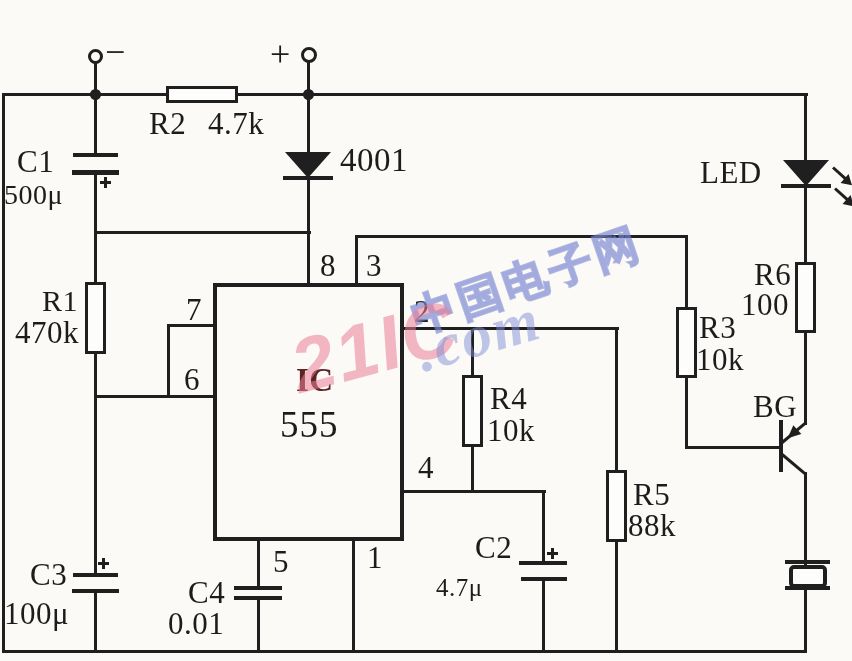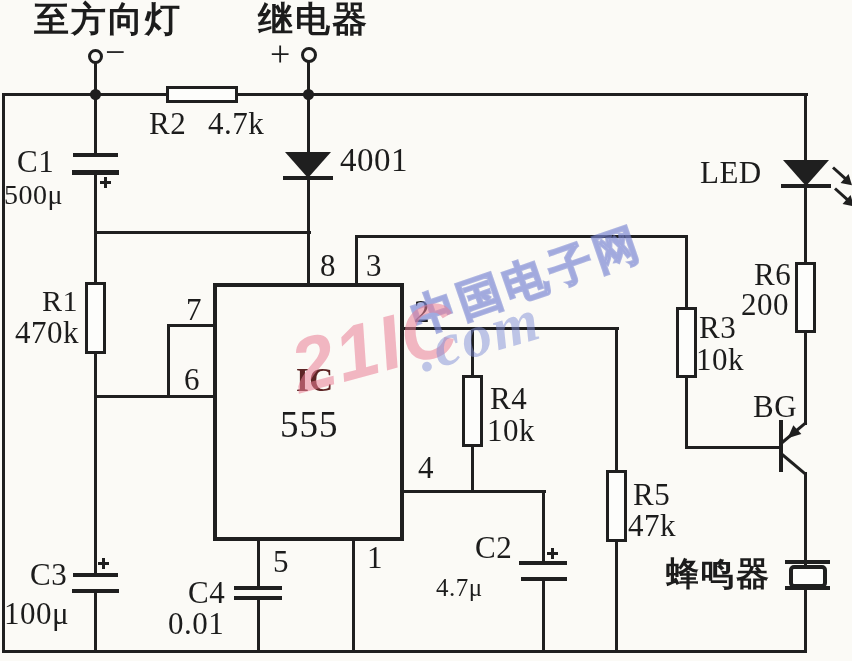--- a/index.html
+++ b/index.html
@@ -147,23 +147,21 @@
 
   <div class="w" style="left:779px;top:420px;width:4px;height:52px"></div>
   <div class="diag" style="left:781px;top:442px;width:33px;transform:rotate(-40deg)"></div>
   <div class="diag" style="left:781px;top:452px;width:32px;transform:rotate(40deg)"></div>
   <div class="tr-arrow" style="left:786px;top:428px"></div>
 
   <div class="plate" style="left:785px;top:560px;width:45px;height:4px"></div>
   <div class="res" style="left:789px;top:565px;width:38px;height:23px;border-width:4px;border-radius:5px"></div>
   <div class="plate" style="left:785px;top:586px;width:45px;height:4px"></div>
 
-  <div class="lbl cjk" style="left:34px;top:2px;font-size:35px">至方向灯</div>
   <div class="lbl" style="left:105px;top:34px;font-size:36px">−</div>
-  <div class="lbl cjk" style="left:258px;top:2px;font-size:35px">继电器</div>
   <div class="lbl" style="left:270px;top:36px;font-size:36px">+</div>
 
   <div class="lbl" style="left:149px;top:108px;font-size:31px">R2</div>
   <div class="lbl" style="left:208px;top:108px;font-size:31px">4.7k</div>
   <div class="lbl" style="left:340px;top:144px;font-size:33px">4001</div>
 
   <div class="lbl" style="left:17px;top:146px;font-size:31px">C1</div>
   <div class="lbl" style="left:4px;top:181px;font-size:28px">500μ</div>
 
   <div class="lbl" style="left:42px;top:286px;font-size:30px">R1</div>
@@ -182,30 +180,29 @@
   <div class="lbl" style="left:414px;top:296px;font-size:31px">2</div>
   <div class="lbl" style="left:418px;top:452px;font-size:31px">4</div>
   <div class="lbl" style="left:273px;top:546px;font-size:31px">5</div>
   <div class="lbl" style="left:367px;top:542px;font-size:31px">1</div>
 
   <div class="lbl" style="left:296px;top:364px;font-size:33px;font-weight:600;color:#5d2424">IC</div>
   <div class="lbl" style="left:280px;top:406px;font-size:37px;letter-spacing:1px">555</div>
 
   <div class="lbl" style="left:700px;top:157px;font-size:31px">LED</div>
   <div class="lbl" style="left:754px;top:259px;font-size:31px">R6</div>
-  <div class="lbl" style="left:741px;top:289px;font-size:31px">200</div>
+  <div class="lbl" style="left:741px;top:289px;font-size:31px">100</div>
   <div class="lbl" style="left:699px;top:312px;font-size:31px">R3</div>
   <div class="lbl" style="left:696px;top:344px;font-size:31px">10k</div>
   <div class="lbl" style="left:753px;top:391px;font-size:31px">BG</div>
-  <div class="lbl cjk" style="left:666px;top:558px;font-size:33px">蜂鸣器</div>
 
   <div class="lbl" style="left:490px;top:383px;font-size:31px">R4</div>
   <div class="lbl" style="left:487px;top:415px;font-size:31px">10k</div>
   <div class="lbl" style="left:633px;top:479px;font-size:31px">R5</div>
-  <div class="lbl" style="left:628px;top:510px;font-size:31px">47k</div>
+  <div class="lbl" style="left:628px;top:510px;font-size:31px">88k</div>
   <div class="lbl" style="left:475px;top:532px;font-size:31px">C2</div>
   <div class="lbl" style="left:436px;top:575px;font-size:25px">4.7μ</div>
 
   <div class="wm wm-site">中国电子网</div>
   <div class="wm wm-brand">21IC</div>
   <div class="wm wm-domain">.com</div>
 
 </div>
 
 </body></html>

